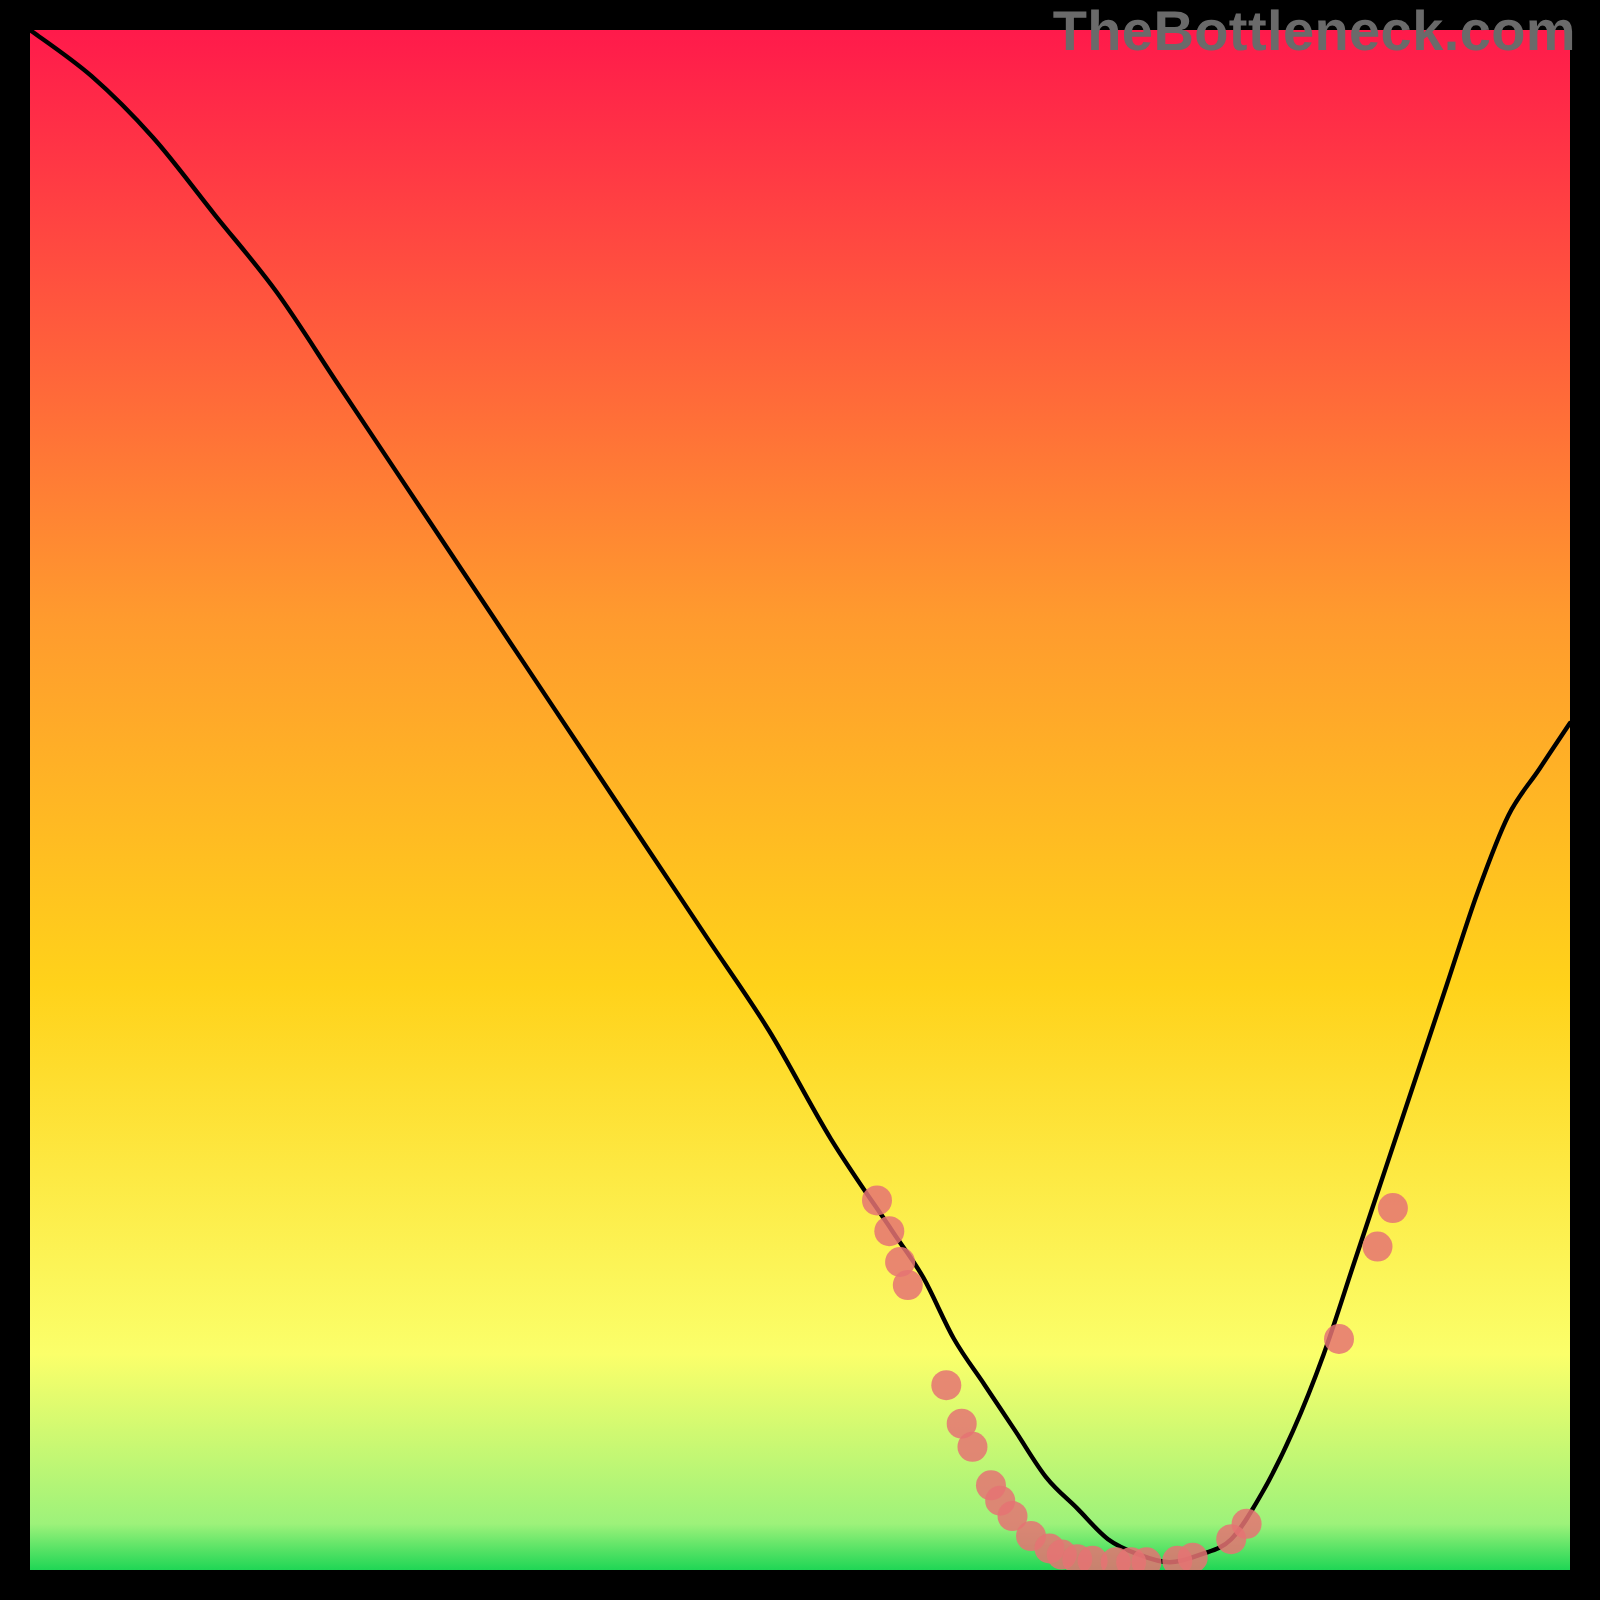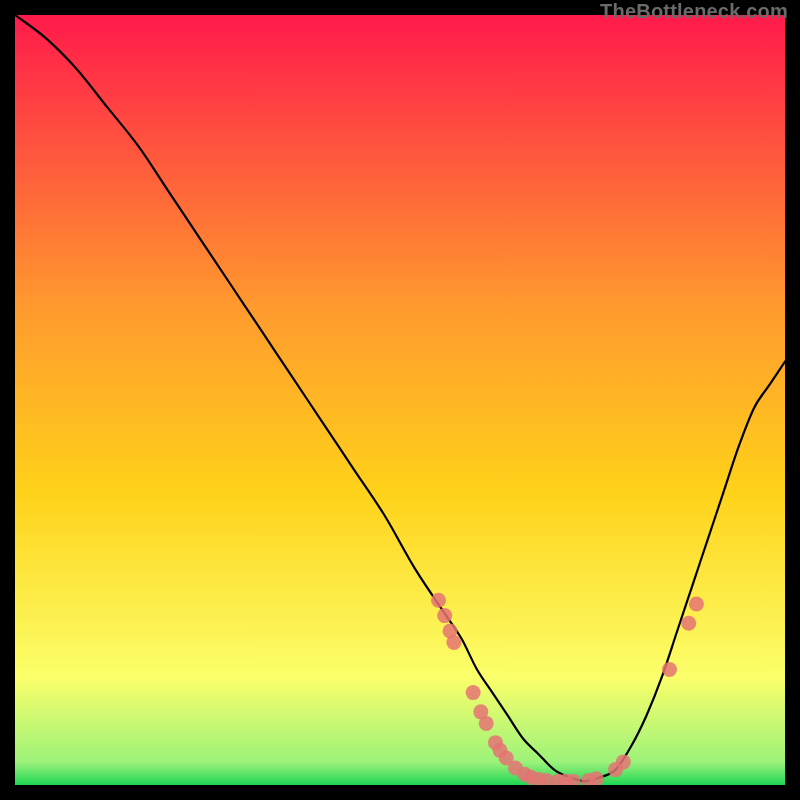--- a/index.html
+++ b/index.html
@@ -7,21 +7,21 @@
   .frame {
     position: absolute;
     left: 15px; top: 15px;
     width: 770px; height: 770px;
     background: #000;
   }
   .watermark {
     position: absolute;
     top: 0px; right: 12px;
     color: #6a6a6a;
-    font-size: 20px;
+    font-size: 28px;
     font-weight: bold;
     letter-spacing: 0.2px;
   }
   svg { display: block; }
 </style>
 </head>
 <body>
 
 <div class="frame">
   <svg id="chart-svg" width="770" height="770" viewBox="0 0 770 770" preserveAspectRatio="none">

